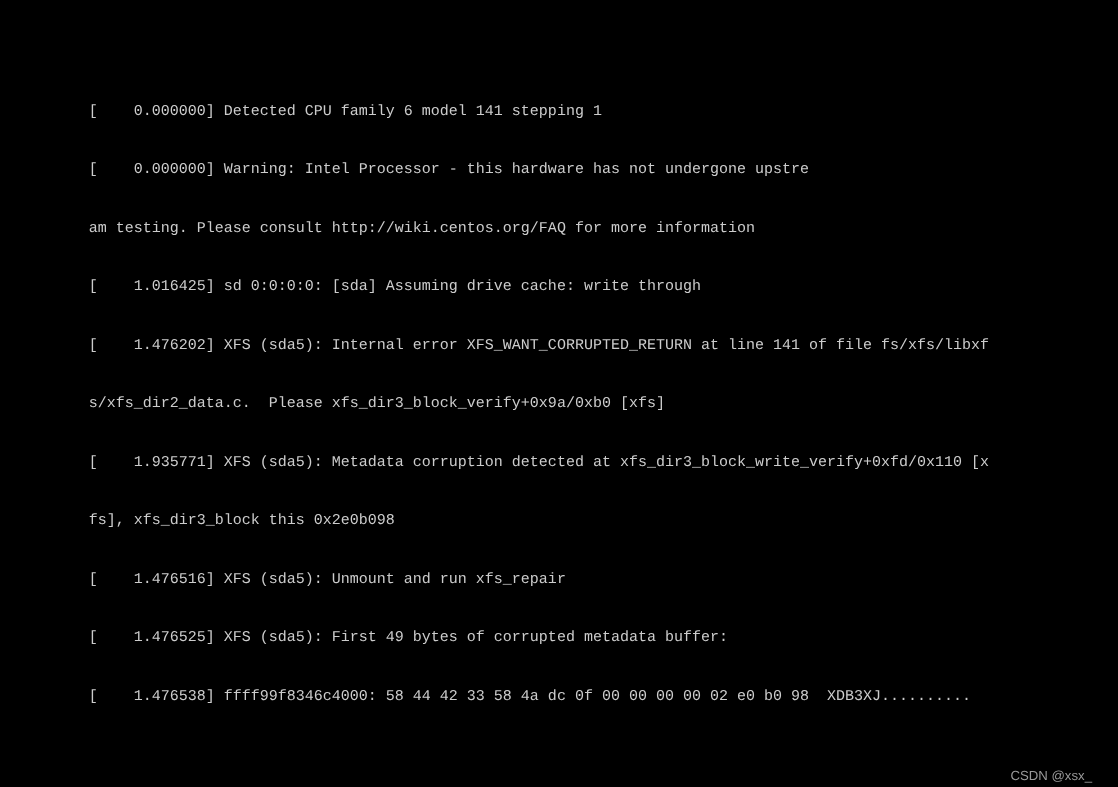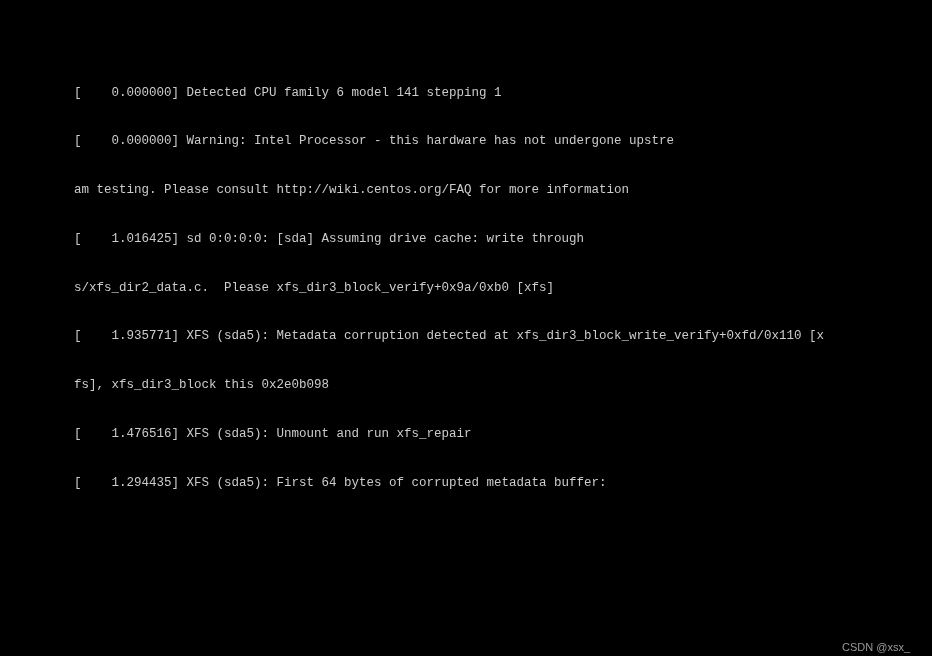--- a/index.html
+++ b/index.html
@@ -36,25 +36,27 @@
     }
   </style>
 </head>
 <body>
 
 <div class="terminal">
   <span class="line">[    0.000000] Detected CPU family 6 model 141 stepping 1</span>
   <span class="line">[    0.000000] Warning: Intel Processor - this hardware has not undergone upstre</span>
   <span class="line">am testing. Please consult http://wiki.centos.org/FAQ for more information</span>
   <span class="line">[    1.016425] sd 0:0:0:0: [sda] Assuming drive cache: write through</span>
+  <span class="line">[    1.476202] XFS (sda5): Internal error XFS_WANT_CORRUPTED_RETURN at line 141 of file fs/xfs/libxf</span>
   <span class="line">s/xfs_dir2_data.c.  Please xfs_dir3_block_verify+0x9a/0xb0 [xfs]</span>
   <span class="line">[    1.935771] XFS (sda5): Metadata corruption detected at xfs_dir3_block_write_verify+0xfd/0x110 [x</span>
   <span class="line">fs], xfs_dir3_block this 0x2e0b098</span>
   <span class="line">[    1.476516] XFS (sda5): Unmount and run xfs_repair</span>
-  <span class="line">[    1.294435] XFS (sda5): First 64 bytes of corrupted metadata buffer:</span>
+  <span class="line">[    1.476525] XFS (sda5): First 49 bytes of corrupted metadata buffer:</span>
+  <span class="line">[    1.476538] ffff99f8346c4000: 58 44 42 33 58 4a dc 0f 00 00 00 00 02 e0 b0 98  XDB3XJ..........</span>
   
   
   
   
   
   
   
   
   
   

